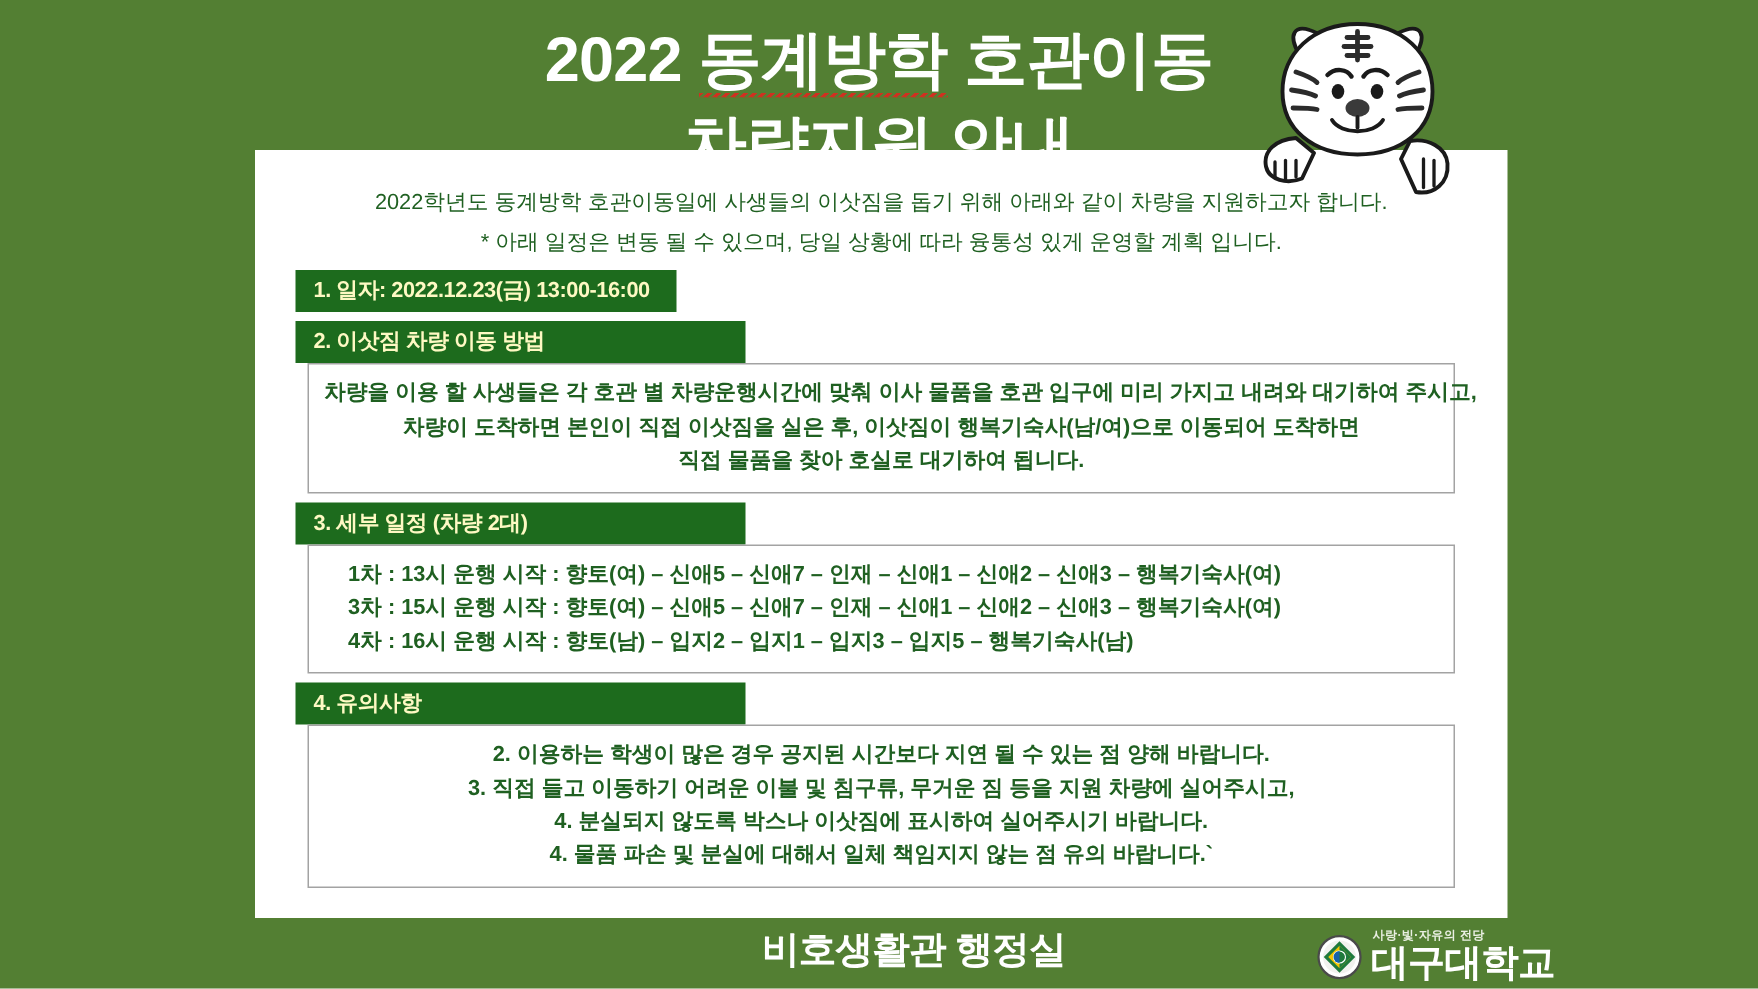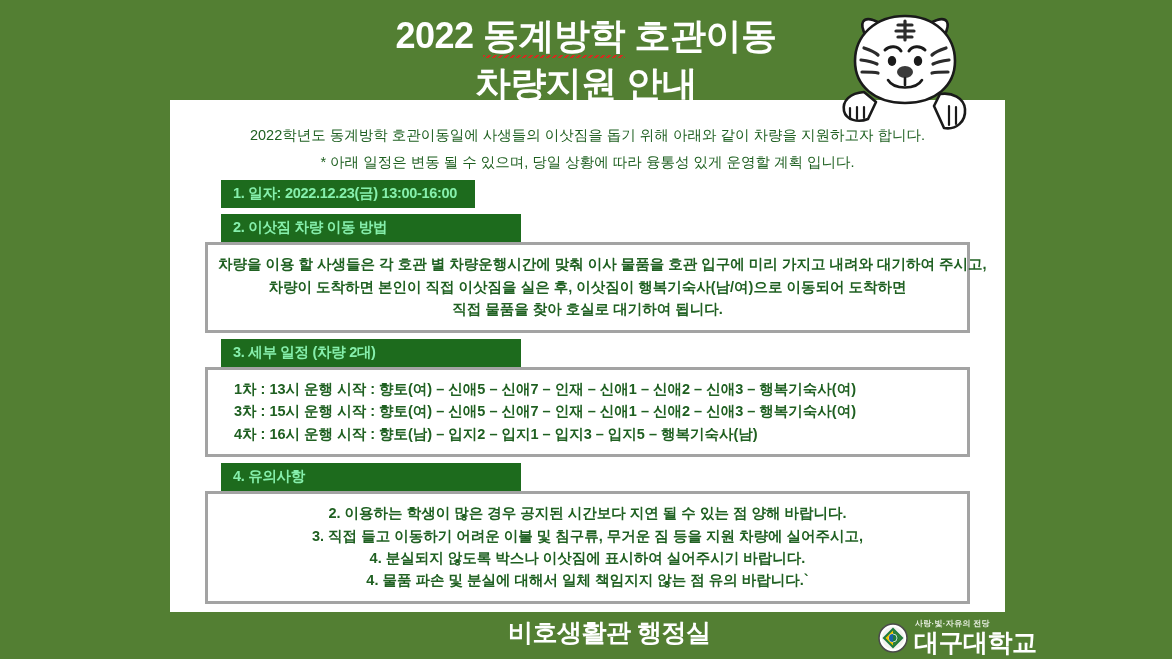--- a/index.html
+++ b/index.html
@@ -16,21 +16,21 @@
   }
 
   
   .poster-title {
     position: absolute;
     top: 12px;
     left: 0;
     width: 1172px;
     text-align: center;
     color: #ffffff;
-    font-size: 36px;
+    font-size: 42px;
     font-weight: bold;
     line-height: 1.33;
     letter-spacing: -0.5px;
     z-index: 5;
   }
   .title-line { display: block; }
   .sp {
     background-image: repeating-linear-gradient(
       135deg, #d03020 0 2px, transparent 2px 4px);
     background-repeat: repeat-x;
@@ -67,38 +67,38 @@
     font-size: 14.5px;
     font-weight: normal;
     line-height: 1.25;
     padding-top: 26px;
   }
   .intro div { margin-bottom: 9px; }
 
   
   .section { margin-top: 6px; }
   .sec-head {
-    margin-left: 51px;
+    margin-left: 27px;
     width: 300px;
     background: #1d6b1d;
-    color: #86efac;
+    color: #fef9c3;
     font-size: 14.5px;
     font-weight: bold;
     padding: 4px 0 5px 12px;
     box-sizing: border-box;
     letter-spacing: -0.3px;
   }
   .sec-head.inline {
     width: auto;
     display: inline-block;
     padding-right: 18px;
   }
   .sec-box {
     margin: 0 35px 0 35px;
-    border: 3px solid #a3a3a3;
+    border: 1px solid #a3a3a3;
     box-sizing: border-box;
     color: #1f6021;
     font-size: 14.5px;
     font-weight: bold;
     line-height: 1.55;
     padding: 8px 10px 9px 10px;
     text-align: center;
   }
   .sec-box.left { text-align: left; padding-left: 26px; }
   .sec-box .row { white-space: nowrap; }

